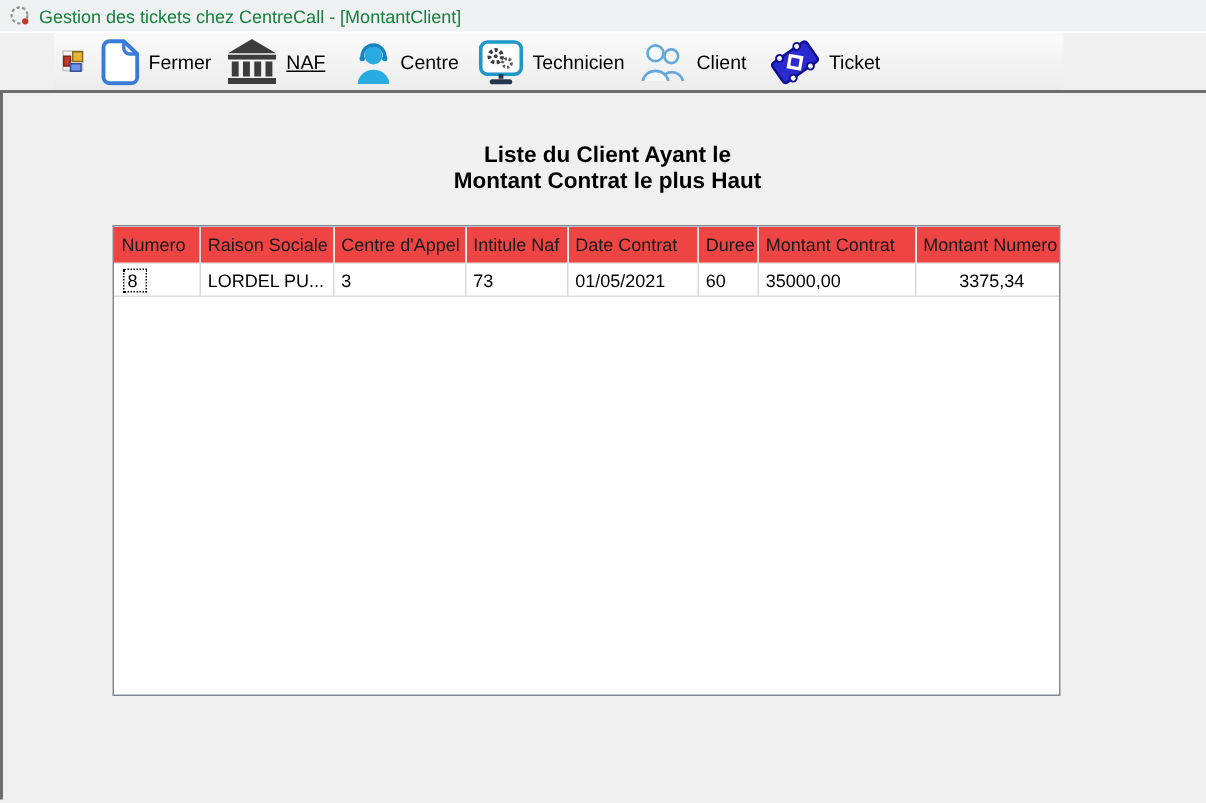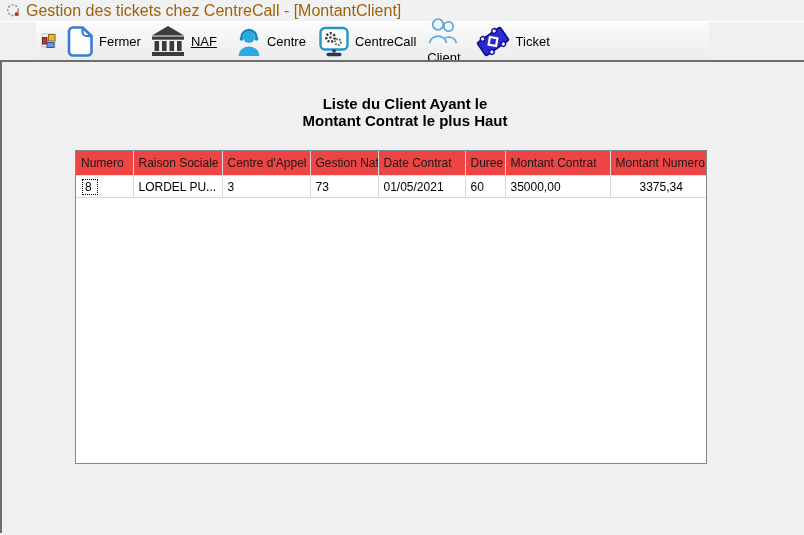--- a/index.html
+++ b/index.html
@@ -8,21 +8,21 @@
     font-family:"Liberation Sans","DejaVu Sans",sans-serif;
     background:#f0f0f0;position:relative;
     -webkit-font-smoothing:antialiased;
   }
   
   .titlebar{
     height:21px;background:#eff1f2;border-bottom:1px solid #ffffff;
     display:flex;align-items:center;padding-left:6px;
   }
   .titlebar .app-icon{width:15px;height:15px;margin-right:5px;flex:0 0 auto;}
-  .titlebar .title-text{font-size:16px;color:#a16207;white-space:nowrap;}
+  .titlebar .title-text{font-size:12px;color:#15803d;white-space:nowrap;}
   
   .toolbar{
     height:38px;position:relative;
     background:#f0f0f0;
     border-bottom:1px solid #fbfbfb;
   }
   .toolstrip{
     position:absolute;left:0;top:0;height:38px;width:673px;
     background:linear-gradient(#fbfbfb,#ececec);
     border-radius:0 0 3px 0;
@@ -31,21 +31,21 @@
   .mdi-edge{height:2px;background:#6e6e71;width:804px;}
   .grip-icon{width:16px;height:16px;margin-left:5px;flex:0 0 auto;}
   .tbtn{
     display:flex;align-items:center;gap:6px;
     padding:3px 4px;border:1px solid transparent;border-radius:3px;
     cursor:default;white-space:nowrap;
   }
   .tbtn .tlabel{font-size:13px;color:#000;}
   .tbtn svg{display:block;}
   .m5{margin-left:5px;} .m0{margin-left:0;text-decoration:underline;} .m10{margin-left:10px;}
-  .m3{margin-left:3px;} .m1{margin-left:1px;flex-direction:column;}
+  .m3{margin-left:3px;} .m1{margin-left:1px;}
   
   .content{
     position:absolute;left:0;top:62px;width:802px;height:471px;
     background:#f0f0f0;
     border-left:2px solid #6e6e71;
   }
   .table-zone{position:absolute;left:73px;top:33px;width:660px;}
   .heading{
     text-align:center;font-weight:bold;font-size:15px;line-height:17px;color:#000;
   }
@@ -128,21 +128,21 @@
 
     <div class="tbtn m3">
       <svg width="30" height="31" viewBox="0 0 30 31">
         <rect x="1.5" y="2" width="27" height="21.5" rx="4.5" fill="#ffffff" stroke="#2196c9" stroke-width="2.4"></rect>
         <circle cx="11.5" cy="11.5" r="4.2" fill="none" stroke="#3f3f3f" stroke-width="2.6" stroke-dasharray="2.1 1.6"></circle>
         <circle cx="11.5" cy="11.5" r="1.3" fill="#3f3f3f"></circle>
         <circle cx="19" cy="16" r="2.9" fill="none" stroke="#5a5a5a" stroke-width="2" stroke-dasharray="1.6 1.3"></circle>
         <rect x="13.4" y="23.5" width="3.2" height="3" fill="#27364f"></rect>
         <rect x="7.5" y="26.8" width="15" height="3.4" rx="1.7" fill="#27364f"></rect>
       </svg>
-      <span class="tlabel">CentreCall</span>
+      <span class="tlabel">Technicien</span>
     </div>
 
     <div class="tbtn m1">
       <svg width="31" height="27" viewBox="0 0 31 27">
         <circle cx="20.5" cy="9.5" r="4.6" fill="none" stroke="#64a8dc" stroke-width="1.8"></circle>
         <path d="M13.5 26 a7.5 7 0 0 1 14.8 0" fill="none" stroke="#64a8dc" stroke-width="1.8"></path>
         <circle cx="10" cy="7.5" r="5.3" fill="#f3f8fc" stroke="#64a8dc" stroke-width="1.8"></circle>
         <path d="M1.5 26 a8.6 8 0 0 1 17 0" fill="#f3f8fc" stroke="#64a8dc" stroke-width="1.8"></path>
       </svg>
       <span class="tlabel">Client</span>
@@ -182,21 +182,21 @@
           <col style="width:87px">
             <col style="width:40px">
             <col style="width:105px">
             <col style="width:98px">
         </colgroup>
         <thead>
           <tr>
             <th>Numero</th>
             <th>Raison Sociale</th>
             <th>Centre d'Appel</th>
-            <th>Gestion Naf</th>
+            <th>Intitule Naf</th>
             <th>Date Contrat</th>
             <th>Duree</th>
             <th>Montant Contrat</th>
             <th>Montant Numero</th>
           </tr>
         </thead>
         <tbody>
           <tr>
             <td>
               <span class="focus-rect">8</span>

